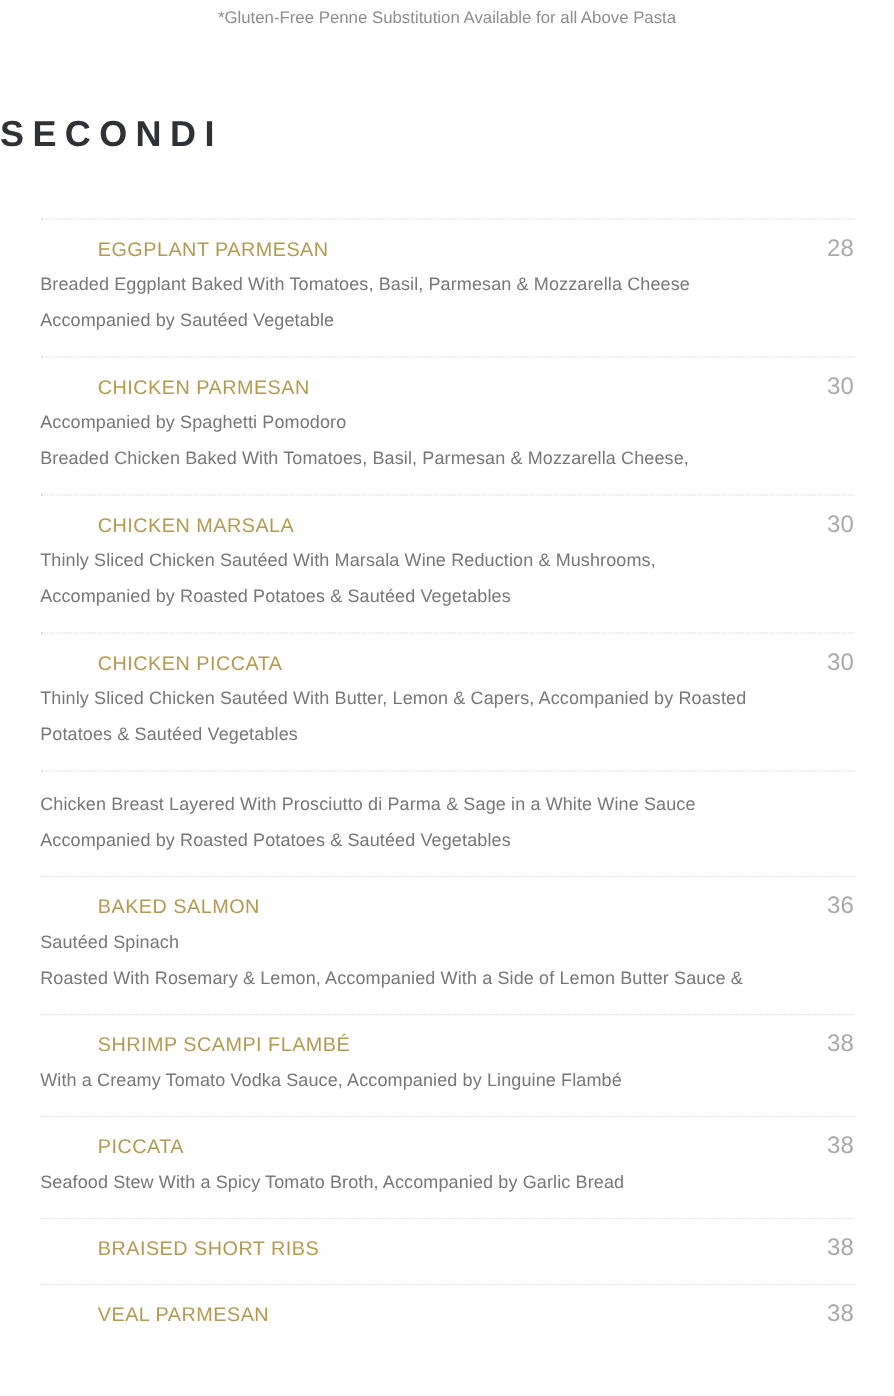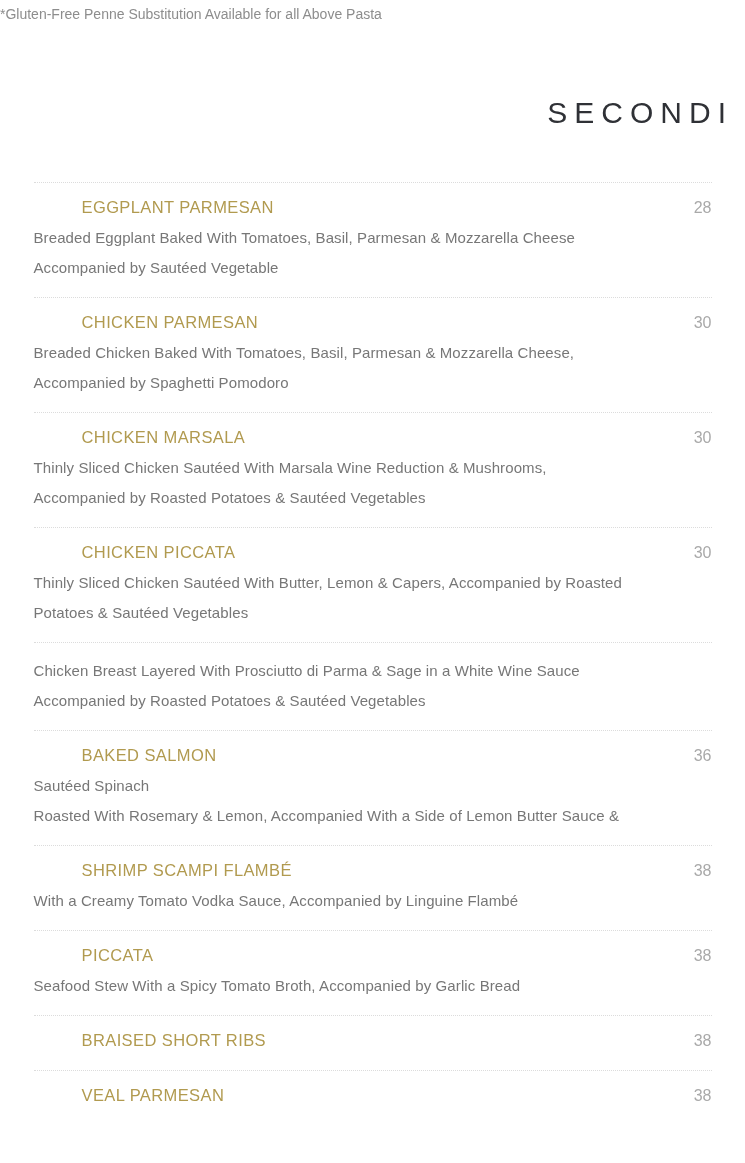--- a/index.html
+++ b/index.html
@@ -16,29 +16,30 @@
     background: #ffffff;
   }
   body {
     width: 745px;
     height: 1163px;
     overflow: hidden;
     font-family: "Liberation Sans", sans-serif;
   }
   .menu-note {
     padding-top: 4px;
+    text-align: center;
     font-size: 14px;
     line-height: 20px;
     color: var(--note-gray);
   }
   .section-title {
-    margin: 72px 12px 0 0;
-    text-align: right;
+    margin: 72px 0 0 0;
+    text-align: left;
     font-size: 30px;
-    font-weight: 400;
+    font-weight: 700;
     letter-spacing: 7px;
     color: var(--text-dark);
     font-family: "Liberation Sans", sans-serif;
   }
   .menu-list {
     width: 678px;
     margin: 52px auto 0 auto;
   }
   .menu-item {
     border-top: 1px dotted var(--divider);
@@ -52,21 +53,21 @@
     margin-bottom: 4px;
   }
   .item-name {
     color: var(--accent-gold);
     font-size: 16.5px;
     letter-spacing: 0.4px;
     padding-left: 48px;
   }
   .item-price {
     color: var(--price-gray);
-    font-size: 16px;
+    font-size: 20px;
   }
   .desc-line {
     color: var(--text-gray);
     font-size: 15px;
     line-height: 30px;
     letter-spacing: 0.1px;
   }
 </style>
 </head>
 <body>
@@ -85,22 +86,22 @@
         <div class="desc-line">Breaded Eggplant Baked With Tomatoes, Basil, Parmesan &amp; Mozzarella Cheese</div>
         <div class="desc-line">Accompanied by Sautéed Vegetable</div>
       </div>
     </div>
     <div class="menu-item">
       <div class="item-head">
         <span class="item-name">CHICKEN PARMESAN</span>
         <span class="item-price">30</span>
       </div>
       <div class="item-desc">
+        <div class="desc-line">Accompanied by Spaghetti Pomodoro</div>
         <div class="desc-line">Breaded Chicken Baked With Tomatoes, Basil, Parmesan &amp; Mozzarella Cheese,</div>
-        <div class="desc-line">Accompanied by Spaghetti Pomodoro</div>
       </div>
     </div>
     <div class="menu-item">
       <div class="item-head">
         <span class="item-name">CHICKEN MARSALA</span>
         <span class="item-price">30</span>
       </div>
       <div class="item-desc">
         <div class="desc-line">Thinly Sliced Chicken Sautéed With Marsala Wine Reduction &amp; Mushrooms,</div>
         <div class="desc-line">Accompanied by Roasted Potatoes &amp; Sautéed Vegetables</div>

